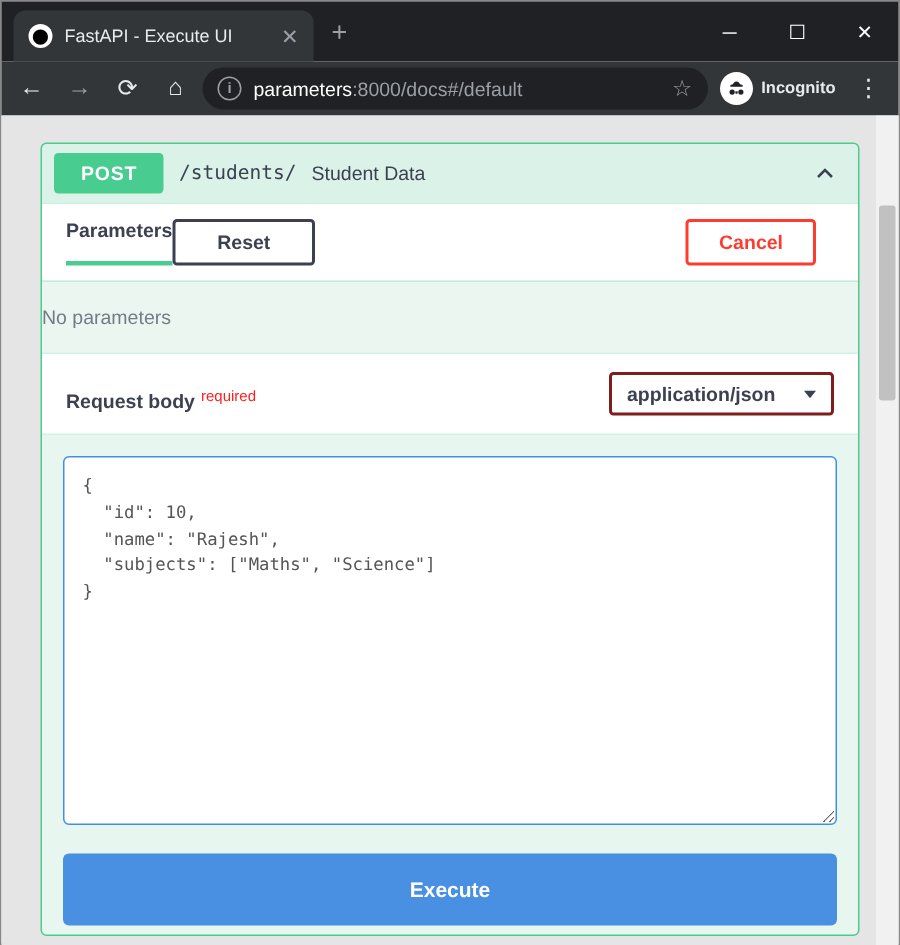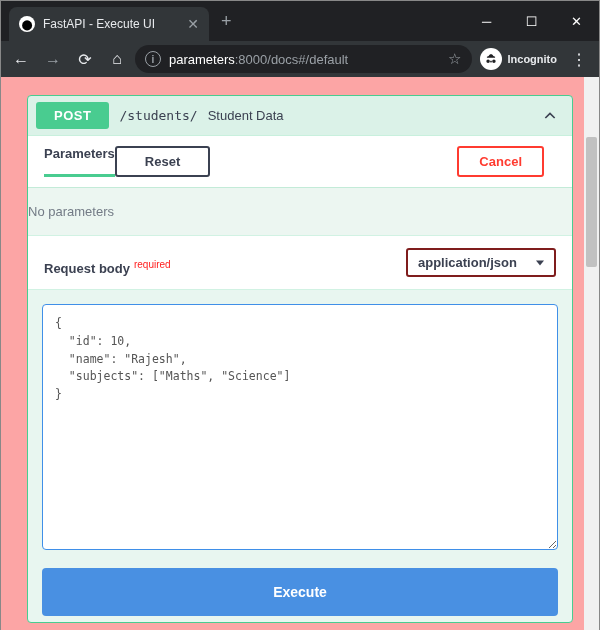--- a/index.html
+++ b/index.html
@@ -21,21 +21,21 @@
   .addrbar { flex: 1; background: #202124; border-radius: 14px; height: 28px; display: flex; align-items: center; padding: 0 10px; gap: 8px; color: #9aa0a6; font-size: 13px; }
   .addr-info { width: 16px; height: 16px; border: 1.5px solid #9aa0a6; border-radius: 50%; display: flex; align-items: center; justify-content: center; font-size: 10px; font-weight: bold; }
   .url-host { color: #fff; }
   .url-path { color: #9aa0a6; }
   .star { margin-left: auto; color: #9aa0a6; font-size: 15px; }
   .incognito-badge { display: flex; align-items: center; gap: 6px; color: #e8eaed; font-size: 11px; margin: 0 4px; font-weight: bold; }
   .incog-icon { width: 22px; height: 22px; background: #fff; border-radius: 50%; display: flex; align-items: center; justify-content: center; }
   .menu-dots { color: #e8eaed; font-size: 16px; width: 28px; text-align: center; }
   
   
-  .viewport { background: #fca5a5; height: 554px; position: relative; overflow: hidden; }
+  .viewport { background: #e5e5e5; height: 554px; position: relative; overflow: hidden; }
   .page { padding: 18px 26px; }
   
   
   .opblock { border: 1px solid #49cc90; border-radius: 4px; background: #e8f6f0; }
   .opblock-summary { display: flex; align-items: center; padding: 6px 8px; gap: 10px; background: rgba(73,204,144,0.08); }
   .method-badge { background: #49cc90; color: #fff; font-weight: 700; font-size: 13px; padding: 6px 18px; border-radius: 3px; letter-spacing: 0.5px; }
   .op-path { font-family: ui-monospace, Menlo, Consolas, monospace; font-size: 13px; color: #3b4151; font-weight: 400; }
   .op-desc { font-size: 13px; color: #3b4151; }
   .op-chevron { margin-left: auto; color: #3b4151; margin-right: 6px; }
   

